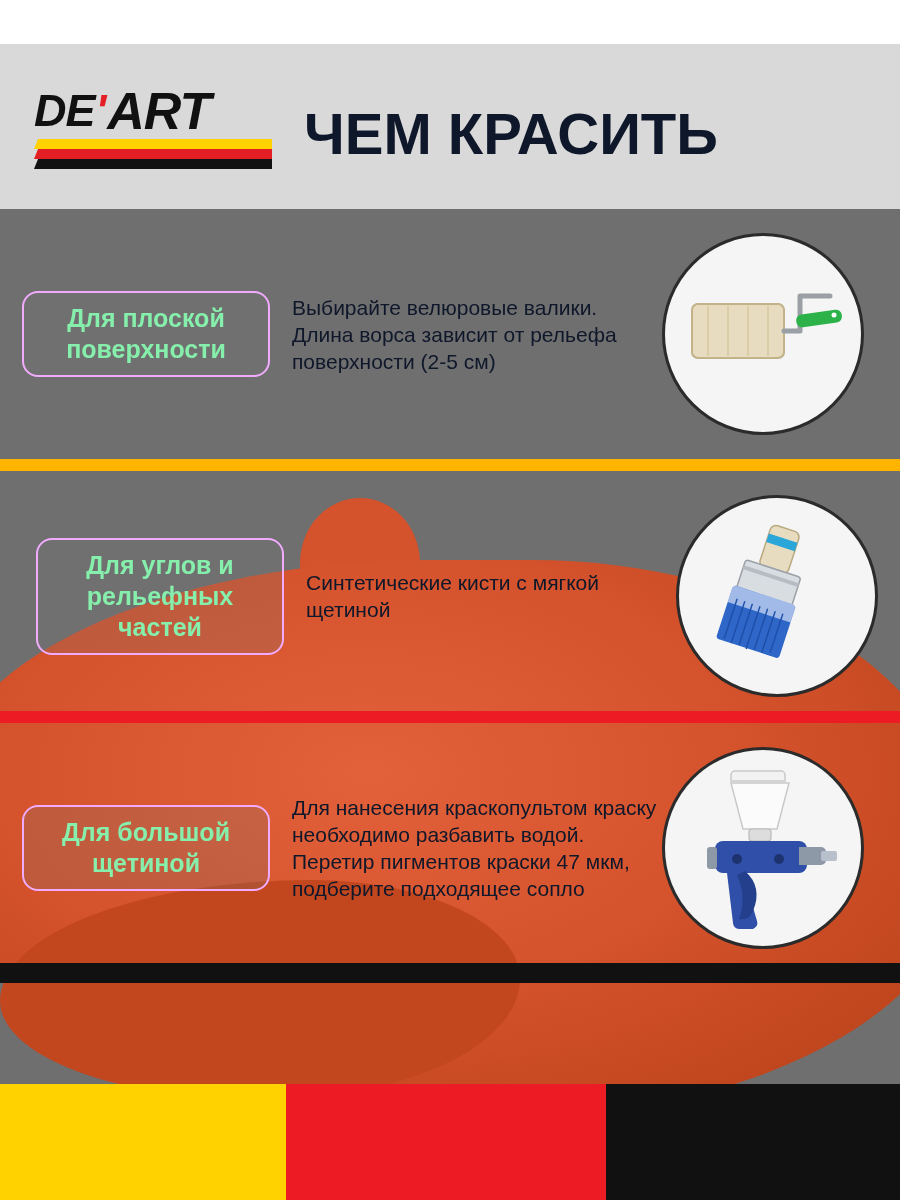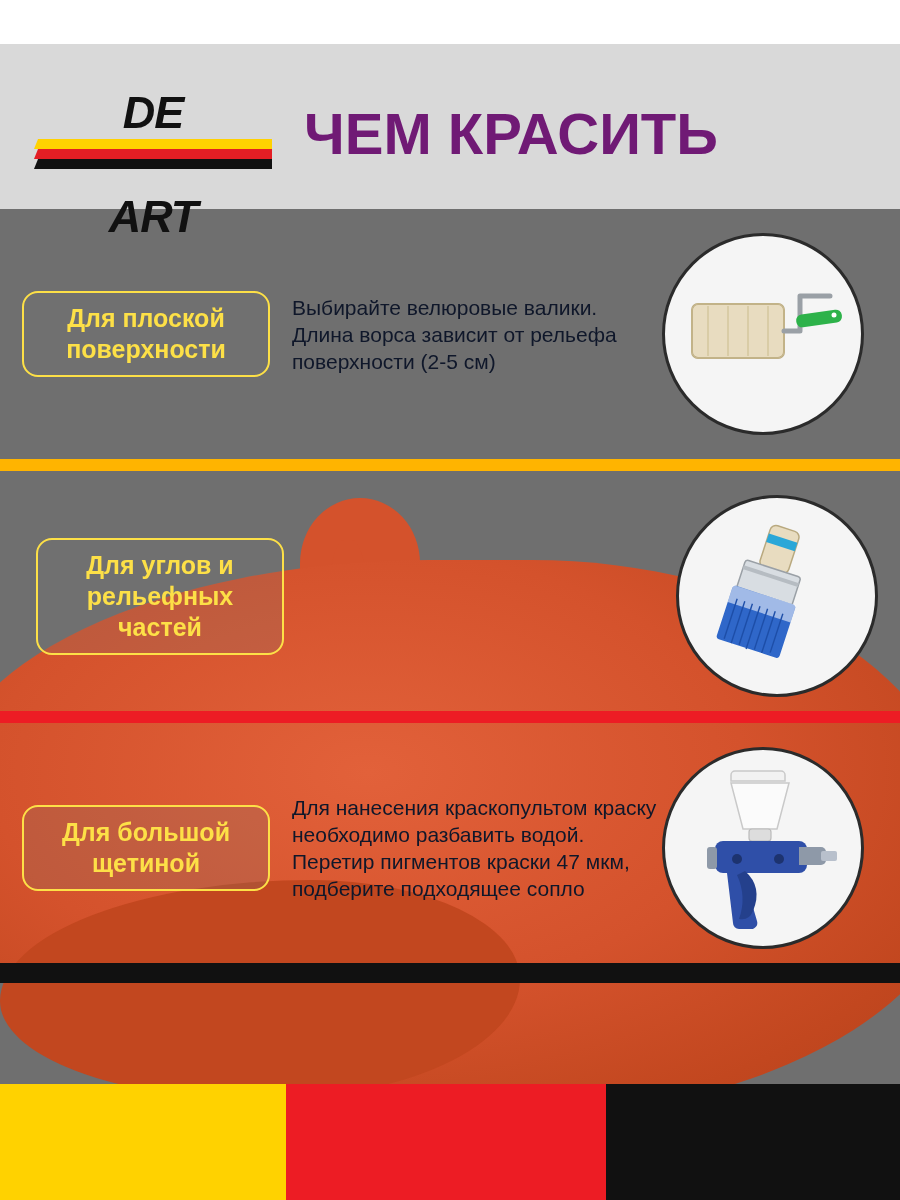--- a/index.html
+++ b/index.html
@@ -42,42 +42,41 @@
     height: 80px;
     flex: none;
   }
   .brand-word {
     position: absolute;
     top: 0; left: 0;
     width: 238px;
     height: 48px;
     display: flex;
     align-items: center;
-    flex-direction: column;
   }
   .brand-de {
     font-family: "Liberation Sans", sans-serif;
     font-weight: bold;
     font-size: 45px;
     letter-spacing: -1px;
     color: #111111;
     font-style: italic;
   }
   .brand-apos {
     font-family: "Liberation Sans", sans-serif;
     font-weight: bold;
     font-size: 45px;
     color: #e31e24;
     font-style: italic;
     margin: 0 1px;
   }
   .brand-art {
     font-family: "Liberation Sans", sans-serif;
     font-weight: bold;
-    font-size: 45px;
+    font-size: 52px;
     letter-spacing: -1px;
     color: #111111;
     font-style: italic;
   }
   .brand-flag {
     position: absolute;
     top: 52px; left: 0;
     width: 238px; height: 30px;
     overflow: hidden;
   }
@@ -92,21 +91,21 @@
   .brand-flag .bar.y { top: 0;  background: #ffd200; }
   .brand-flag .bar.r { top: 10px; background: #e31e24; }
   .brand-flag .bar.k { top: 20px; background: #111111; }
 
   .header-title {
     margin-left: 32px;
     font-family: "Liberation Sans", sans-serif;
     font-weight: bold;
     font-size: 58px;
     line-height: 58px;
-    color: #701a75;
+    color: #0f172a;
     letter-spacing: 0px;
     white-space: nowrap;
     margin-top: 14px;
   }
 
   
   .blob {
     position: absolute;
     pointer-events: none;
   }
@@ -163,29 +162,29 @@
     align-items: center;
   }
   .row-1 { top: 209px; }
   .row-2 { top: 471px; padding-left: 14px; }
   .row-3 { top: 723px; }
 
   .pill {
     margin-left: 22px;
     width: 248px;
     min-height: 84px;
-    border: 2px solid #fde047;
+    border: 2px solid #f0abfc;
     border-radius: 16px;
     display: flex;
     align-items: center;
     justify-content: center;
     text-align: center;
     padding: 10px 8px;
     box-sizing: border-box;
-    color: #fde047;
+    color: #86efac;
     font-weight: bold;
     font-size: 25px;
     line-height: 31px;
     background: rgba(120,120,120,0.22);
     flex: none;
   }
   .row-desc {
     margin-left: 22px;
     width: 370px;
     color: #0f172a;
@@ -263,20 +262,21 @@
         <rect x="118" y="38" width="46" height="13" rx="6" fill="#2db24a" transform="rotate(-8 141 44)"></rect>
         <circle cx="156" cy="41" r="2.5" fill="#ffffff"></circle>
       </svg>
     </div>
   </div>
 
   <div class="stripe stripe-yellow"></div>
 
   <div class="row row-2">
     <div class="pill">Для углов и рельефных частей</div>
+    <div class="row-desc">Синтетические кисти с мягкой щетиной</div>
     <div class="photo">
       <svg width="170" height="150" viewBox="0 0 170 150" aria-hidden="true">
         <g transform="rotate(18 85 75)">
           <rect x="58" y="8" width="30" height="44" rx="6" fill="#e8dcc0" stroke="#b9a97f" stroke-width="1.5"></rect>
           <rect x="58" y="18" width="30" height="9" fill="#2aa7d8"></rect>
           <rect x="44" y="50" width="58" height="30" rx="3" fill="#d8dde2" stroke="#9aa0a6" stroke-width="1.5"></rect>
           <rect x="44" y="56" width="58" height="4" fill="#b6bcc2"></rect>
           <rect x="40" y="78" width="66" height="56" rx="3" fill="#2f67c9"></rect>
           <rect x="40" y="78" width="66" height="18" fill="#ffffff" opacity="0.55"></rect>
           <g stroke="#1d4ea8" stroke-width="1.4">

